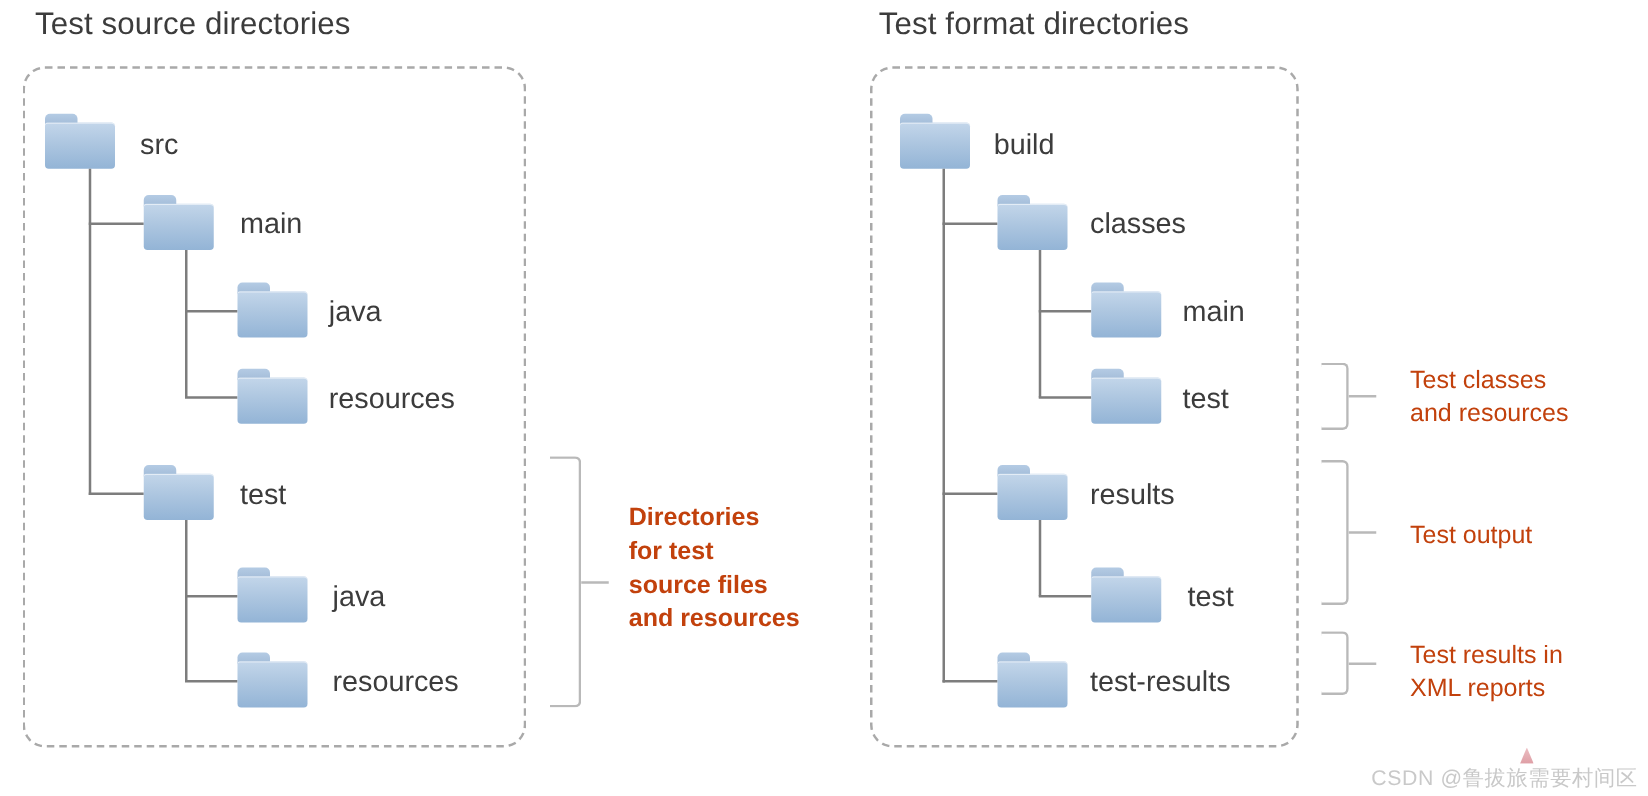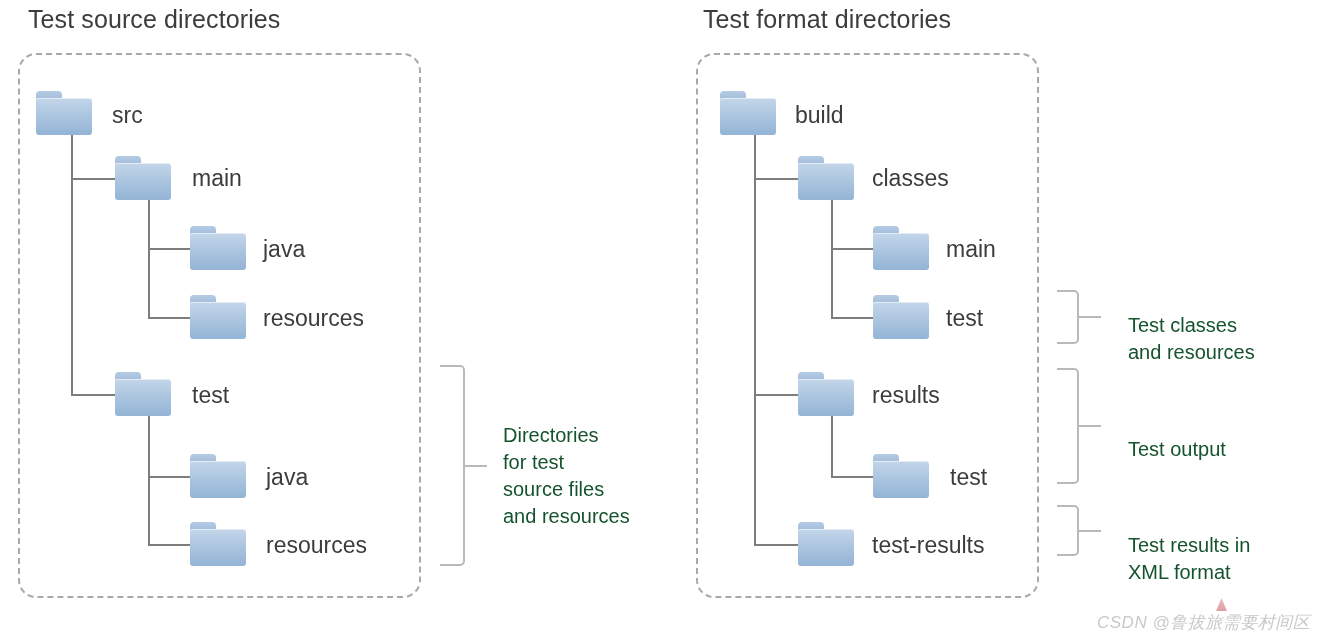--- a/index.html
+++ b/index.html
@@ -44,21 +44,21 @@
   }
 
   
   .bracket{
     position:absolute;box-sizing:border-box;
     border:2px solid #b9b9b9;border-left:none;border-radius:0 5px 5px 0;
     background:transparent;
   }
   .bracket-stem{position:absolute;height:2px;background:#b9b9b9;}
   .annot{
-    position:absolute;font-size:20px;color:#14532d;line-height:1.35;white-space:pre-line;margin-top:21px;
+    position:absolute;font-size:20px;color:#c2410c;line-height:1.35;white-space:pre-line;
   }
 
   
   .watermark{
     position:absolute;font-size:17px;color:#c9c9c9;white-space:nowrap;letter-spacing:.5px;
   }
   .wm-mark{
     position:absolute;width:11px;height:13px;
     background:linear-gradient(180deg,#e8b3b8 0%,#d98d95 100%);
     clip-path:polygon(50% 0,100% 100%,0 100%);opacity:.85;
@@ -124,21 +124,21 @@
   <div class="node-label" style="left:266px;top:466px;">java</div>
 
   <div class="folder" style="left:190px;top:522px;">
     <div class="tab"></div>
     <div class="body"></div>
   </div>
   <div class="node-label" style="left:266px;top:534px;">resources</div>
 
   <div class="bracket" style="left:440px;top:365px;width:25px;height:201px;"></div>
   <div class="bracket-stem" style="left:465px;top:465px;width:22px;"></div>
-  <div class="annot" style="left:503px;top:401px;">Directories
+  <div class="annot" style="left:503px;top:401px;font-weight:bold;">Directories
 for test
 source files
 and resources</div>
 
   <div class="panel-title" style="left:703px;top:5px;">Test format directories</div>
 
   <div class="panel-box" style="left:696px;top:53px;width:343px;height:545px;"></div>
 
   <div class="folder" style="left:720px;top:91px;">
     <div class="tab"></div>
@@ -199,18 +199,18 @@
   <div class="annot" style="left:1128px;top:291px;">Test classes
 and resources</div>
 
   <div class="bracket" style="left:1057px;top:368px;width:22px;height:116px;"></div>
   <div class="bracket-stem" style="left:1079px;top:425px;width:22px;"></div>
   <div class="annot" style="left:1128px;top:415px;">Test output</div>
 
   <div class="bracket" style="left:1057px;top:505px;width:22px;height:51px;"></div>
   <div class="bracket-stem" style="left:1079px;top:530px;width:22px;"></div>
   <div class="annot" style="left:1128px;top:511px;">Test results in
-XML format</div>
+XML reports</div>
 
   <div class="wm-mark" style="left:1216px;top:598px;"></div>
-  <div class="watermark" style="left:1097px;top:611px;font-style:italic;">CSDN @鲁拔旅需要村间区</div>
+  <div class="watermark" style="left:1097px;top:611px;">CSDN @鲁拔旅需要村间区</div>
 
 </div>
 
 </body></html>

